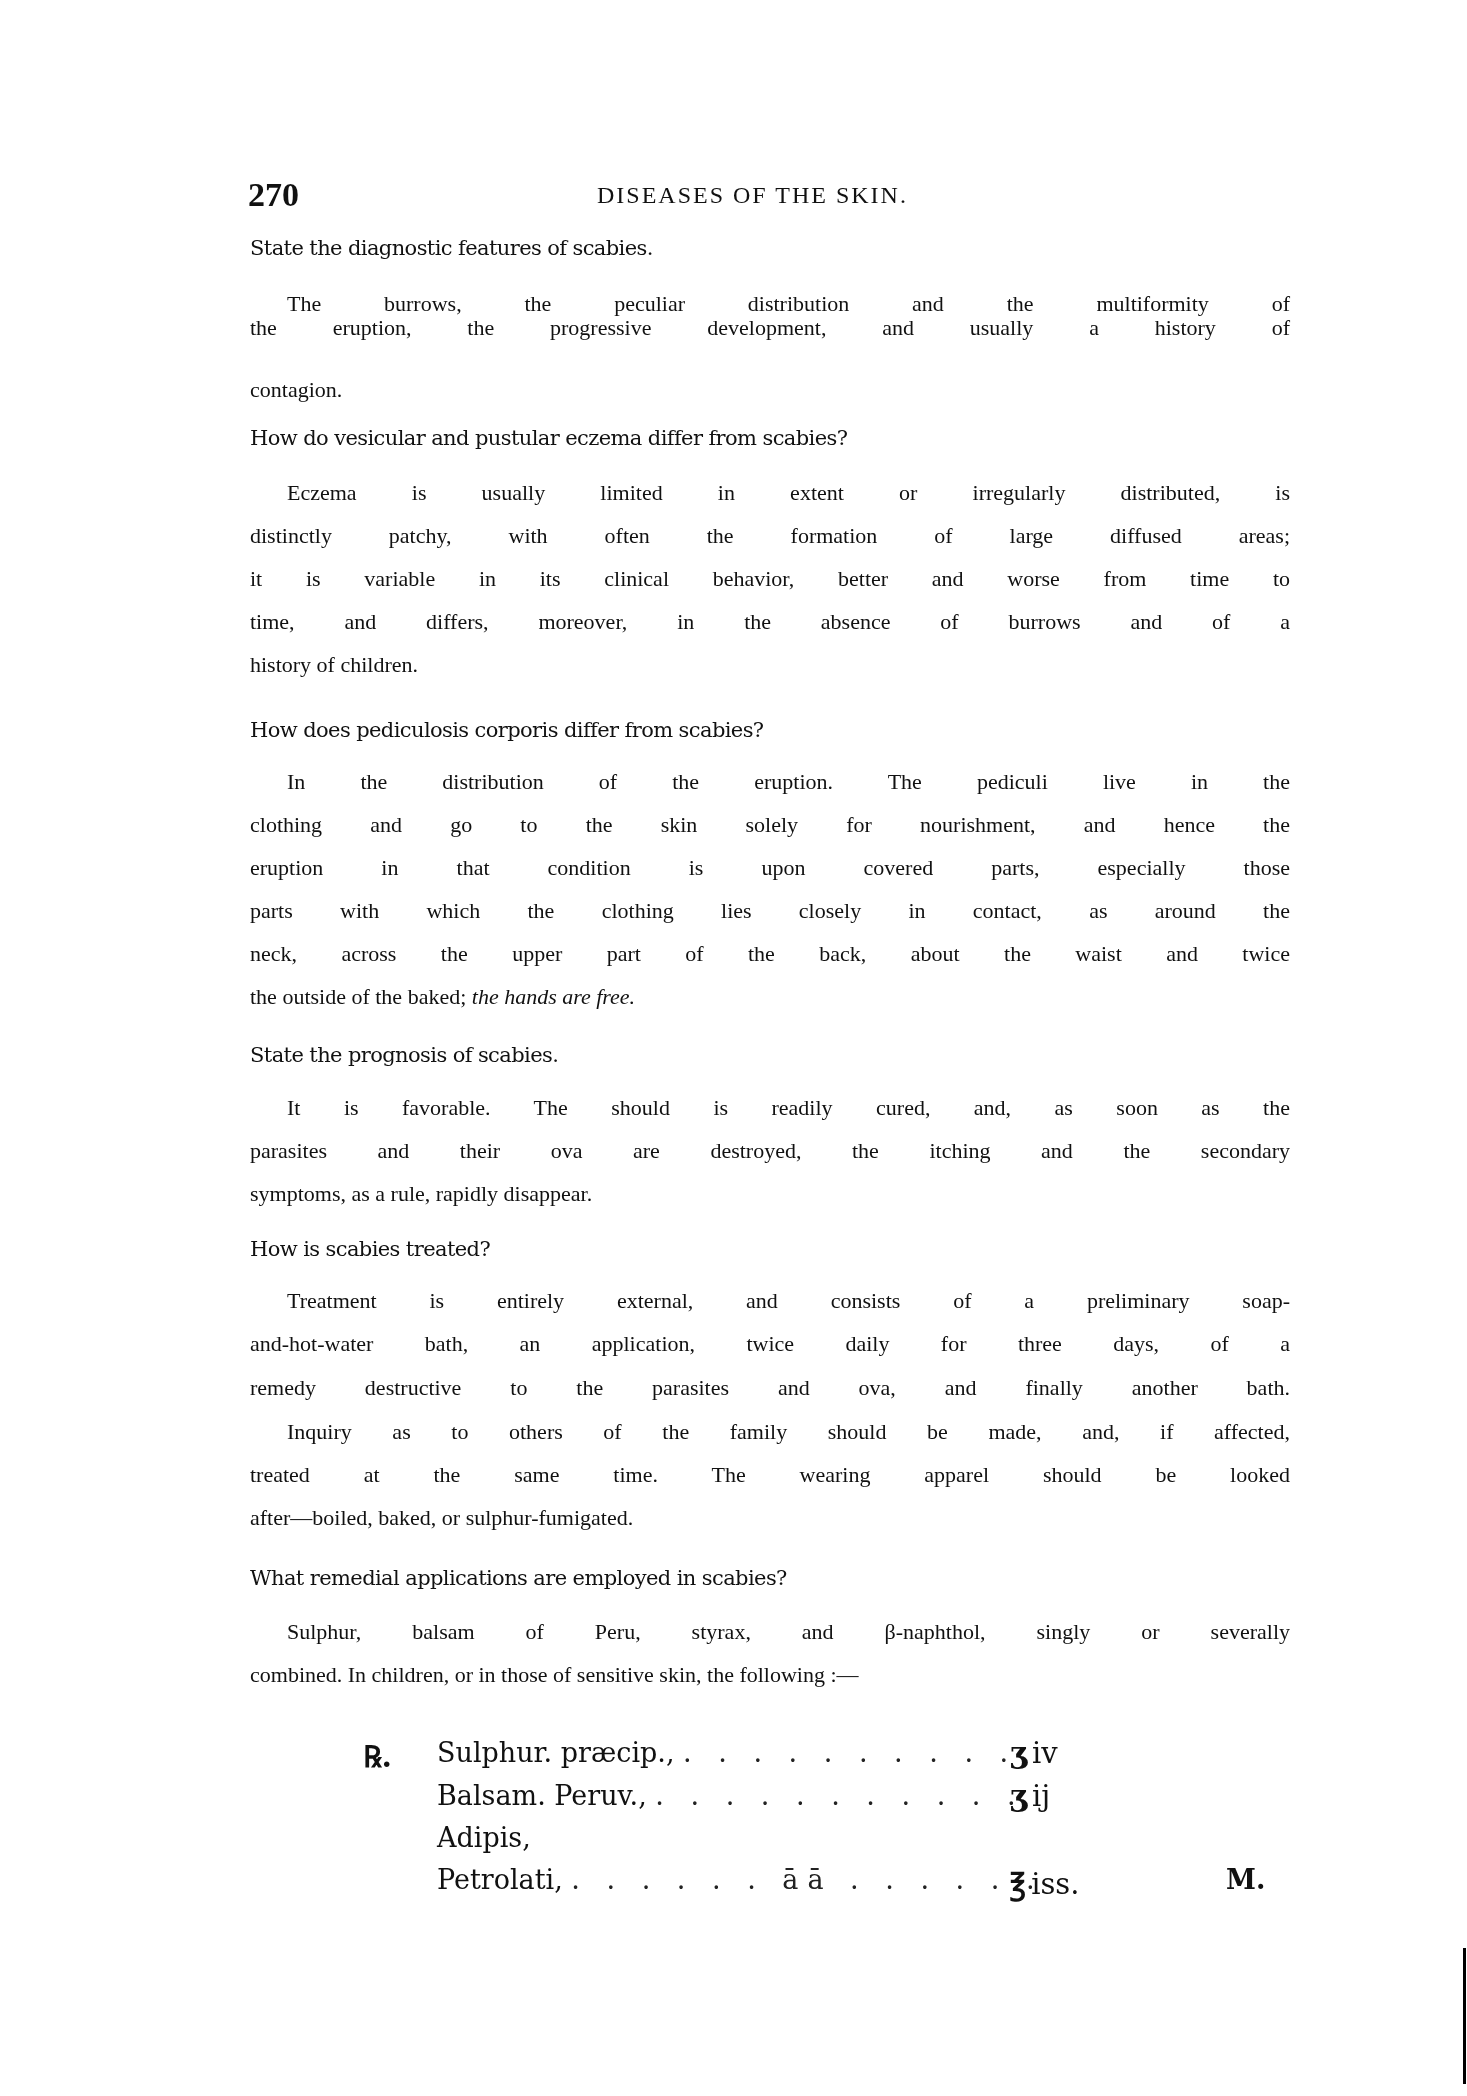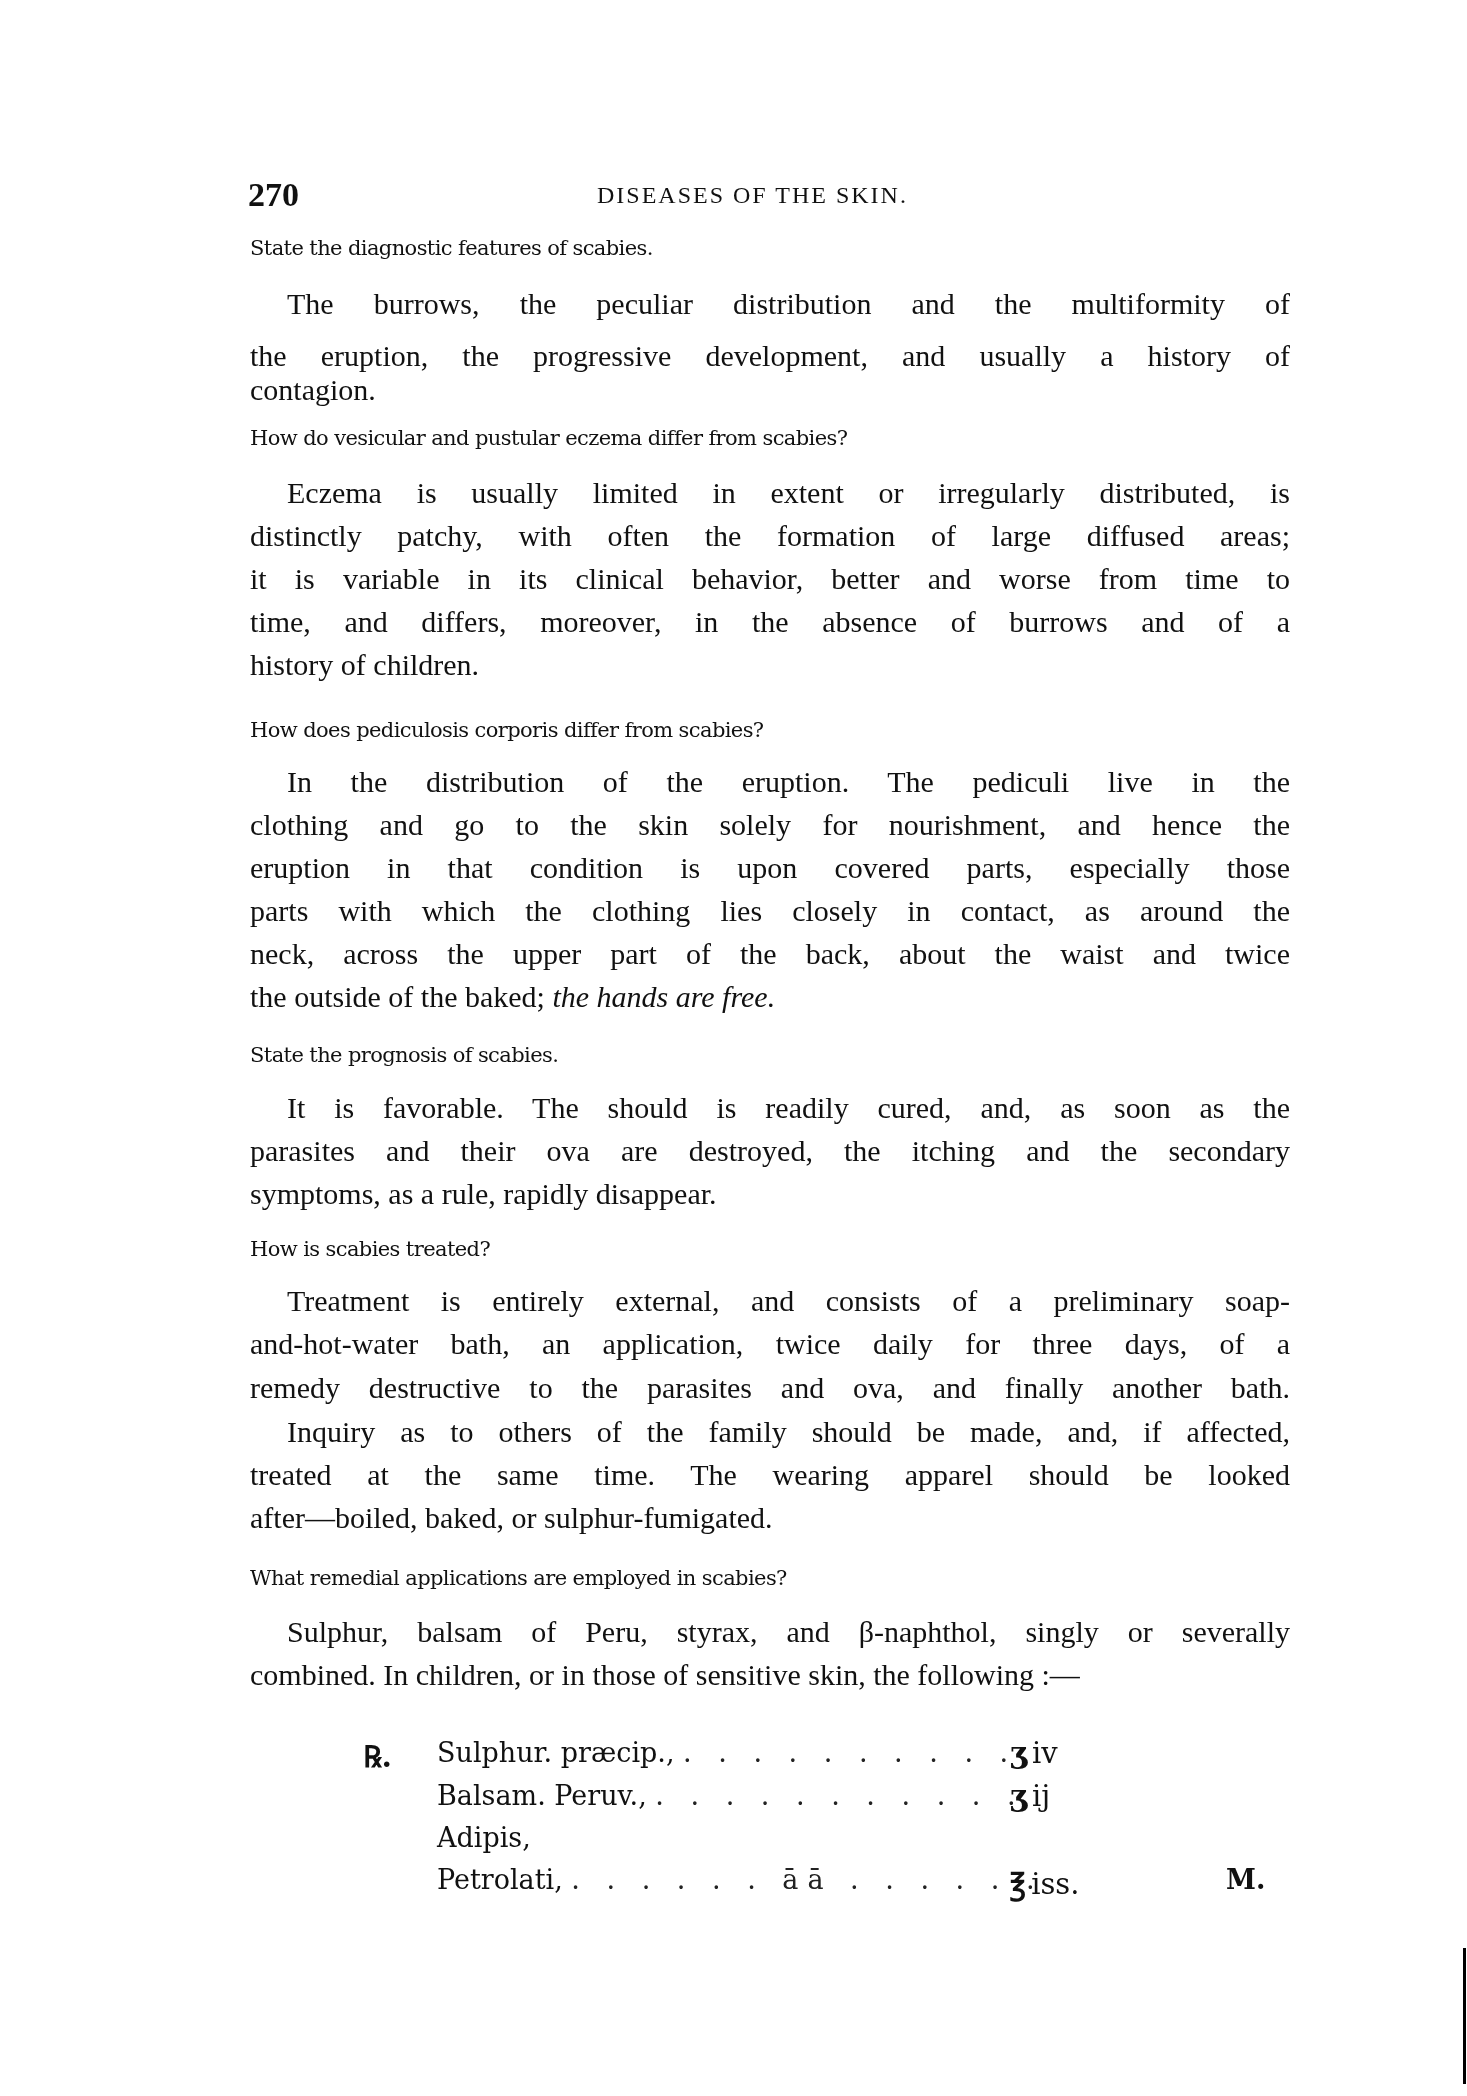--- a/index.html
+++ b/index.html
@@ -2,42 +2,42 @@
 <html><head>
 <meta charset="utf-8">
 <style>
   html, body { margin: 0; padding: 0; background: #ffffff; }
   body { width: 1467px; height: 2096px; position: relative; overflow: hidden;
          font-family: "Liberation Serif", "DejaVu Serif", serif; color: #111; }
   .abs { position: absolute; white-space: nowrap; }
   .header-num { left: 248px; top: 176px; font-size: 34px; font-weight: bold; }
   .header-title { left: 580px; top: 182px; font-size: 24px; letter-spacing: 2px; font-variant: small-caps; margin-left: 17px; }
   .q { left: 250px; font-size: 21px; font-weight: normal; font-family: "DejaVu Serif", serif; letter-spacing: -0.6px; transform-origin: left center; }
-  .line { left: 250px; width: 1040px; font-size: 30px; line-height: 43px; text-align: justify; text-align-last: justify; white-space: nowrap; }
+  .line { left: 250px; width: 1040px; font-size: 22px; line-height: 43px; text-align: justify; text-align-last: justify; white-space: nowrap; }
   .line.last { text-align-last: left; }
   .line.indent { padding-left: 37px; width: 1003px; }
   .it { font-style: italic; }
   .rx { font-size: 27px; font-family: "DejaVu Serif", serif; }
   .rx-sym { left: 363px; font-size: 30px; font-weight: bold; }
   .rx-name { left: 437px; }
   .rx-dots { color: #222; letter-spacing: 9px; }
   .rx-amt { left: 1010px; font-size: 29px; }
   .rx-amt .unit { font-size: 30px; font-weight: bold; margin-right: 5px; }
   .rx-mix { left: 1226px; font-weight: bold; }
   .edge-line { position: absolute; left: 1463px; top: 1948px; width: 3px; height: 136px; background: #000; }
 </style>
 </head>
 <body>
 
 <div class="abs header-num">270</div>
 <div class="abs header-title">DISEASES OF THE SKIN.</div>
 
 <div class="abs q" style="top:236px">State the diagnostic features of scabies.</div>
 <div class="abs line indent" style="top:282px">The burrows, the peculiar distribution and the multiformity of</div>
-<div class="abs line" style="top:334px">the eruption, the progressive development, and usually a history of</div>
+<div class="abs line" style="top:306px">the eruption, the progressive development, and usually a history of</div>
 <div class="abs line last" style="top:368px">contagion.</div>
 
 <div class="abs q" style="top:426px">How do vesicular and pustular eczema differ from scabies?</div>
 <div class="abs line indent" style="top:471px">Eczema is usually limited in extent or irregularly distributed, is</div>
 <div class="abs line" style="top:514px">distinctly patchy, with often the formation of large diffused areas;</div>
 <div class="abs line" style="top:557px">it is variable in its clinical behavior, better and worse from time to</div>
 <div class="abs line" style="top:600px">time, and differs, moreover, in the absence of burrows and of a</div>
 <div class="abs line last" style="top:643px">history of children.</div>
 
 <div class="abs q" style="top:718px">How does pediculosis corporis differ from scabies?</div>

